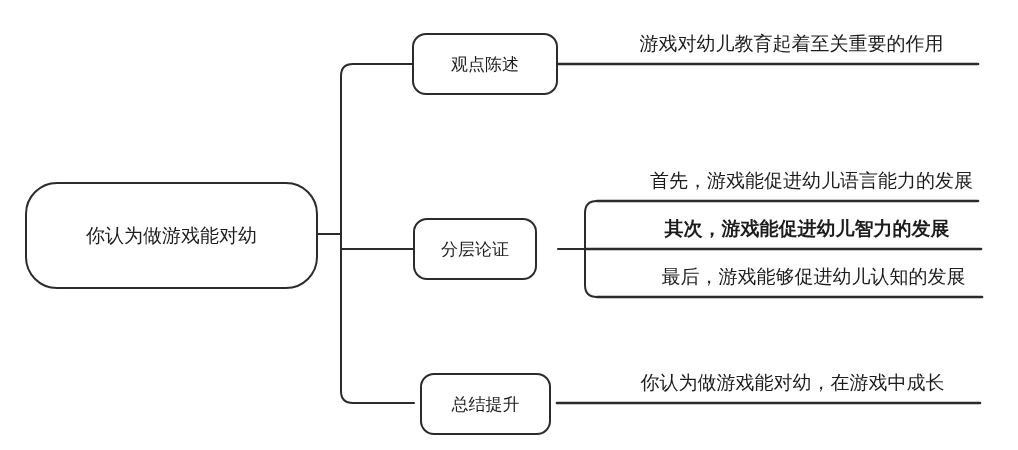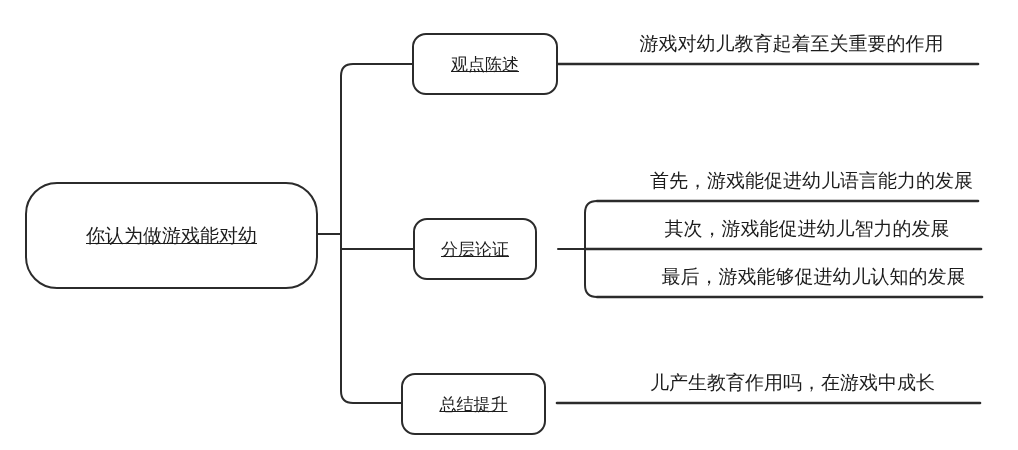--- a/index.html
+++ b/index.html
@@ -32,49 +32,48 @@
   .leafline { stroke-width: 2.6; }
   .node {
     position: absolute;
     box-sizing: border-box;
     border: 2px solid #2b2b2b;
     background: #ffffff;
     display: flex;
     align-items: center;
     justify-content: center;
     text-align: center;
-    text-decoration: underline;
   }
   .root-node {
     left: 25px; top: 182px;
     width: 293px; height: 107px;
     border-radius: 32px;
     font-size: 19px;
     line-height: 29px;
   }
   .topic-node {
     border-radius: 14px;
     font-size: 17px;
   }
   .topic-1 { left: 412px; top: 33px;  width: 146px; height: 62px; }
   .topic-2 { left: 413px; top: 218px; width: 124px; height: 62px; }
-  .topic-3 { left: 401px; top: 373px; width: 145px; height: 62px; text-align: right; }
+  .topic-3 { left: 420px; top: 373px; width: 131px; height: 62px; text-align: right; }
   .leaf-label {
     position: absolute;
     height: 22px;
     line-height: 22px;
     font-size: 19px;
     text-align: center;
     white-space: nowrap;
     padding-left: 48px;
     box-sizing: border-box;
   }
   .leaf-1 { left: 557px; top: 33px;  width: 421px; }
   .leaf-2 { left: 597px; top: 170px; width: 381px; }
-  .leaf-3 { left: 585px; top: 218px; width: 396px; }
+  .leaf-3 { left: 585px; top: 218px; width: 396px; font-weight: bold; }
   .leaf-4 { left: 597px; top: 266px; width: 385px; }
   .leaf-5 { left: 557px; top: 372px; width: 423px; }
 </style>
 </head>
 <body>
 
 <div class="canvas">
 
   <svg class="connector-svg" viewBox="0 0 1018 450" xmlns="http://www.w3.org/2000/svg">
     <path class="conn" d="M317 234 H341"></path>
@@ -108,15 +107,15 @@
   </div>
 
   <div class="leaf-label leaf-1">游戏对幼儿教育起着至关重要的作用</div>
 
   <div class="leaf-label leaf-2">首先，游戏能促进幼儿语言能力的发展</div>
 
   <div class="leaf-label leaf-3">其次，游戏能促进幼儿智力的发展</div>
 
   <div class="leaf-label leaf-4">最后，游戏能够促进幼儿认知的发展</div>
 
-  <div class="leaf-label leaf-5">儿产生教育作用吗，在游戏中成长</div>
+  <div class="leaf-label leaf-5">你认为做游戏能对幼，在游戏中成长</div>
 
 </div>
 
 </body></html>

